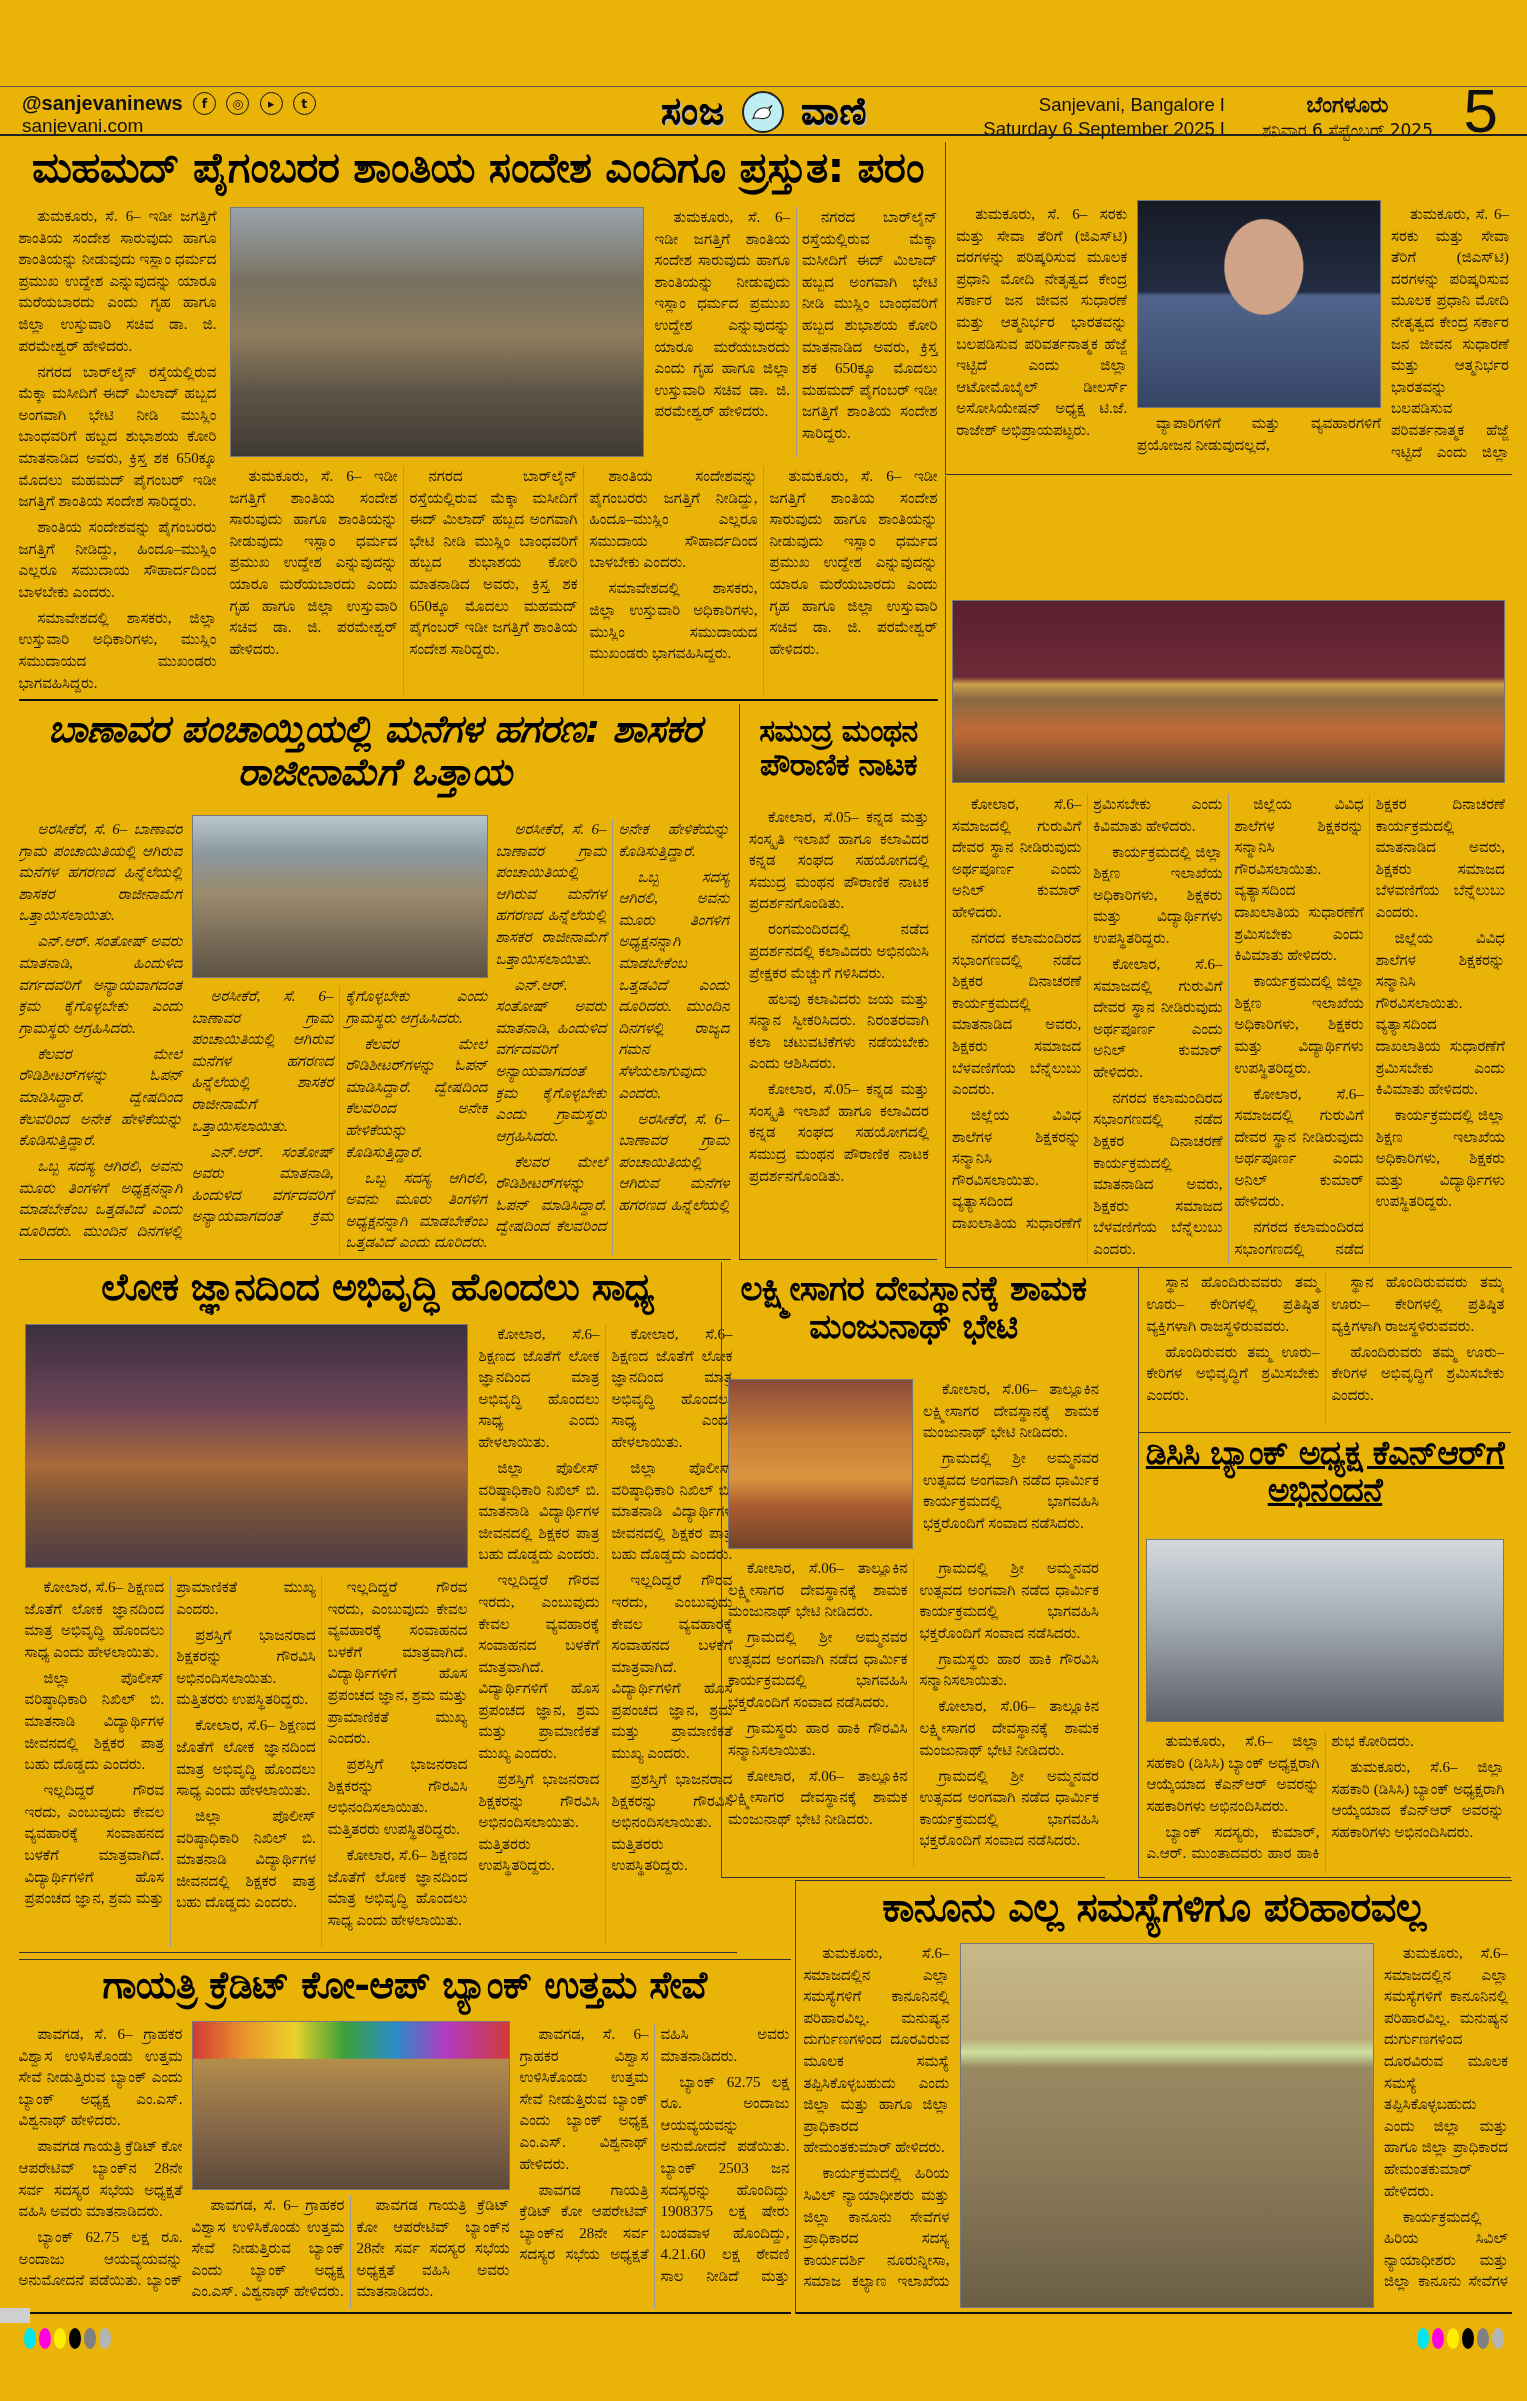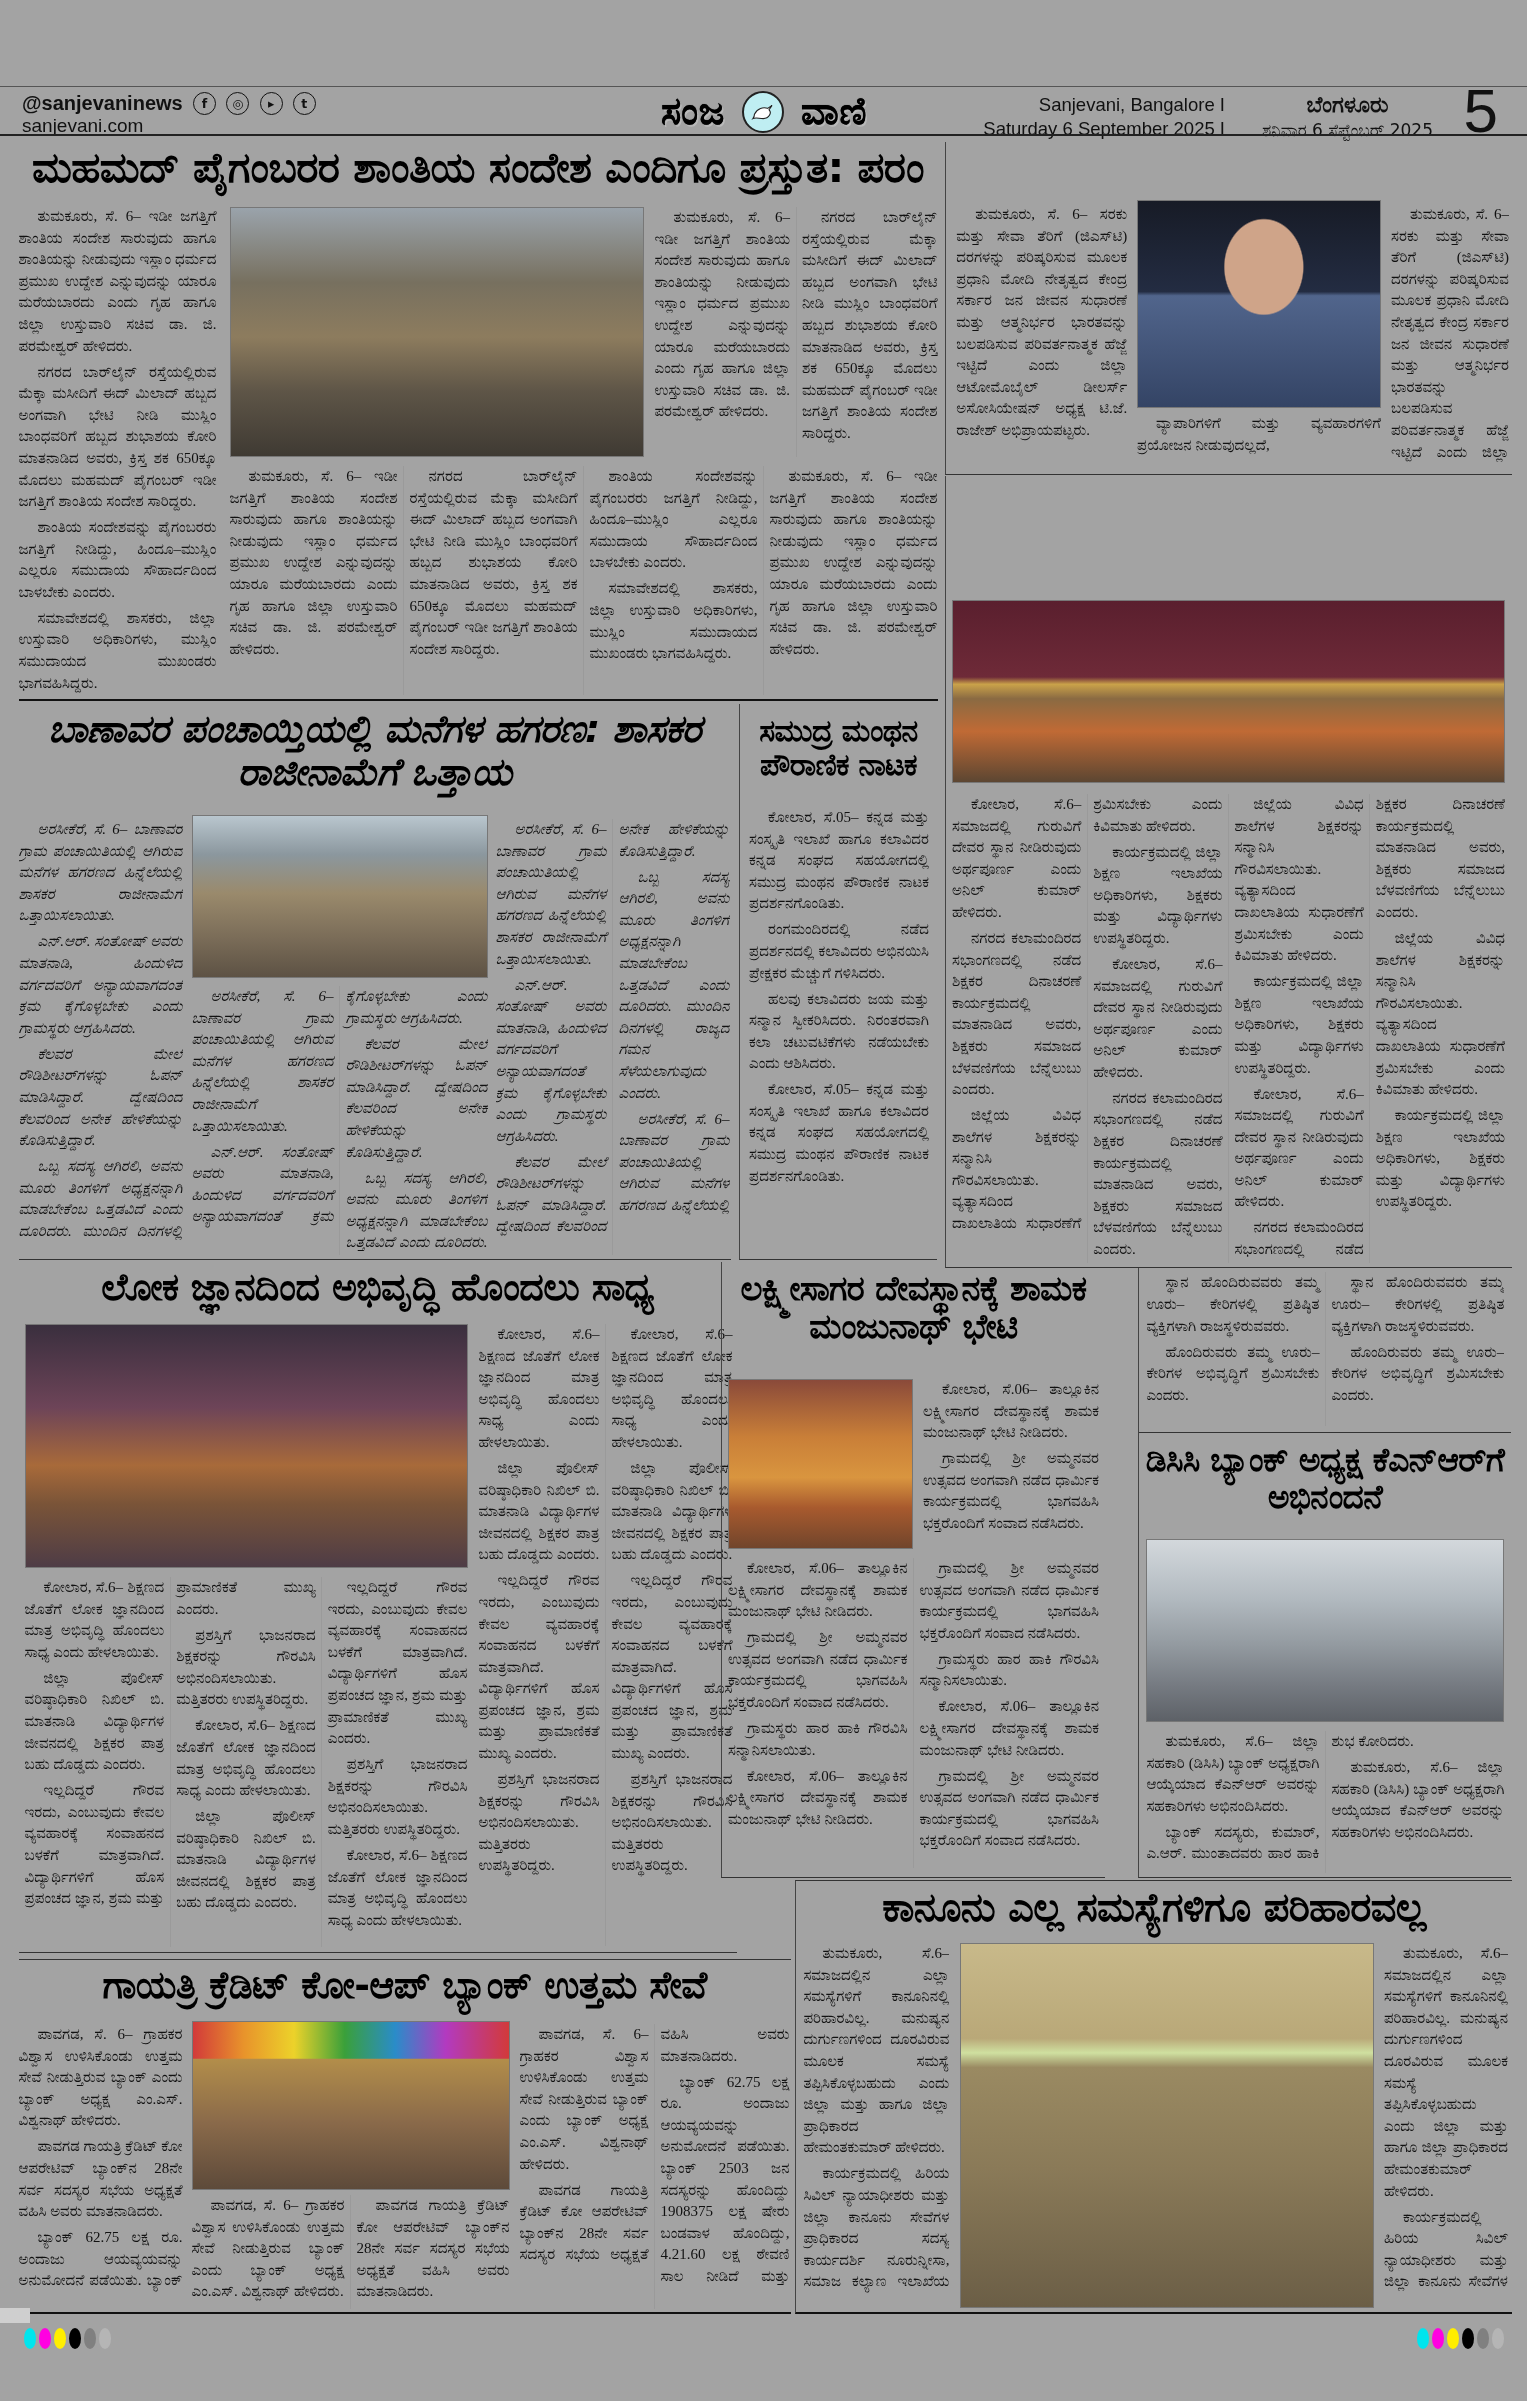--- a/index.html
+++ b/index.html
@@ -1,16 +1,16 @@
 <!DOCTYPE html>
 <html style="font-size:12px"><head>
 <meta charset="utf-8">
 <style>
   html,body{margin:0;padding:0;background:#e8e8e8;}
-  #paper{position:relative;width:1528px;height:2401px;background:#a3a3a3;margin:0 auto;
+  #paper{position:relative;width:1528px;height:2401px;background:#eab308;margin:0 auto;
          font-family:"Liberation Serif","DejaVu Sans",serif;color:#111;overflow:hidden;}
   
   .hrule{position:absolute;left:0;right:0;background:#222;}
   #rule-top{top:86px;height:0.7px;background:#555;}
   #rule-masthead{top:134px;height:2.2px;}
   .social-line{position:absolute;left:22px;top:92px;font-family:"Liberation Sans",sans-serif;
                font-size:20px;font-weight:600;display:flex;align-items:center;gap:10.3px;}
   .website{position:absolute;left:22px;top:115px;font-family:"Liberation Sans",sans-serif;font-size:19px;}
   .sicon{display:inline-flex;width:21px;height:21px;border:1.5px solid #111;border-radius:50%;
          align-items:center;justify-content:center;font-size:12.6px;font-weight:bold;
@@ -230,21 +230,21 @@
       </div>
   </div>
 
   <div class="art vborder-l bb1" style="left:1138px;top:1268px;width:373px;height:610px;">
     <div class="abs cols fill" style="left:7.4px;top:4.4px;width:358px;height:154px;column-count:2;">
         <p>ಸ್ಥಾನ ಹೊಂದಿರುವವರು ತಮ್ಮ ಊರು– ಕೇರಿಗಳಲ್ಲಿ ಪ್ರತಿಷ್ಠಿತ ವ್ಯಕ್ತಿಗಳಾಗಿ ರಾಜಸ್ಥಳಿರುವವರು.</p>
         <p>ಹೊಂದಿರುವರು ತಮ್ಮ ಊರು– ಕೇರಿಗಳ ಅಭಿವೃದ್ಧಿಗೆ ಶ್ರಮಿಸಬೇಕು ಎಂದರು.</p>
         <p>ಸ್ಥಾನ ಹೊಂದಿರುವವರು ತಮ್ಮ ಊರು– ಕೇರಿಗಳಲ್ಲಿ ಪ್ರತಿಷ್ಠಿತ ವ್ಯಕ್ತಿಗಳಾಗಿ ರಾಜಸ್ಥಳಿರುವವರು.</p>
         <p>ಹೊಂದಿರುವರು ತಮ್ಮ ಊರು– ಕೇರಿಗಳ ಅಭಿವೃದ್ಧಿಗೆ ಶ್ರಮಿಸಬೇಕು ಎಂದರು.</p>
       </div>
-    <div class="abs hl bt1" style="left:0;top:164px;width:100%;font-size:33px;padding-top:9px;">ಡಿಸಿಸಿ ಬ್ಯಾಂಕ್ ಅಧ್ಯಕ್ಷ ಕೆಎನ್‌ಆರ್‌ಗೆ ಅಭಿನಂದನೆ</div>
+    <div class="abs hl bt1" style="left:0;top:164px;width:100%;font-size:33px;padding-top:2px;text-decoration:underline;">ಡಿಸಿಸಿ ಬ್ಯಾಂಕ್ ಅಧ್ಯಕ್ಷ ಕೆಎನ್‌ಆರ್‌ಗೆ ಅಭಿನಂದನೆ</div>
     <div class="abs photo ph-h" style="left:7.4px;top:271px;width:358px;height:183px;"></div>
     <div class="abs cols fill" style="left:7.4px;top:463px;width:358px;height:142px;column-count:2;">
         <p>ತುಮಕೂರು, ಸೆ.6– ಜಿಲ್ಲಾ ಸಹಕಾರಿ (ಡಿಸಿಸಿ) ಬ್ಯಾಂಕ್ ಅಧ್ಯಕ್ಷರಾಗಿ ಆಯ್ಕೆಯಾದ ಕೆಎನ್‌ಆರ್ ಅವರನ್ನು ಸಹಕಾರಿಗಳು ಅಭಿನಂದಿಸಿದರು.</p>
         <p>ಬ್ಯಾಂಕ್ ಸದಸ್ಯರು, ಕುಮಾರ್, ಎ.ಆರ್. ಮುಂತಾದವರು ಹಾರ ಹಾಕಿ ಶುಭ ಕೋರಿದರು.</p>
         <p>ತುಮಕೂರು, ಸೆ.6– ಜಿಲ್ಲಾ ಸಹಕಾರಿ (ಡಿಸಿಸಿ) ಬ್ಯಾಂಕ್ ಅಧ್ಯಕ್ಷರಾಗಿ ಆಯ್ಕೆಯಾದ ಕೆಎನ್‌ಆರ್ ಅವರನ್ನು ಸಹಕಾರಿಗಳು ಅಭಿನಂದಿಸಿದರು.</p>
       </div>
   </div>
 
   <div class="art bt1 bb2" style="left:18.5px;top:1959px;width:772px;height:355px;">
     <div class="abs hl" style="left:0;top:4.4px;width:100%;font-size:38px;">ಗಾಯತ್ರಿ ಕ್ರೆಡಿಟ್ ಕೋ-ಆಪ್ ಬ್ಯಾಂಕ್ ಉತ್ತಮ ಸೇವೆ</div>

